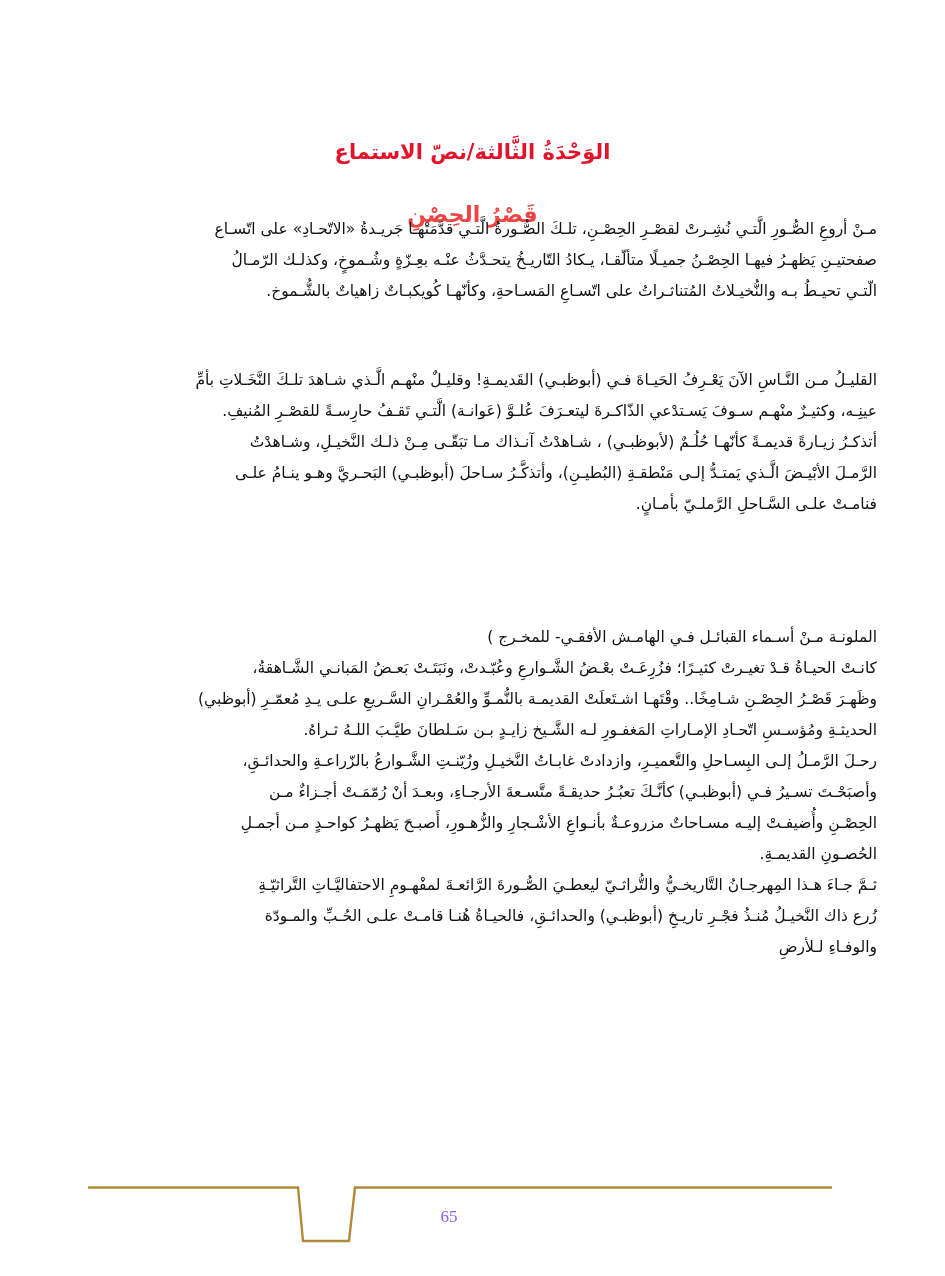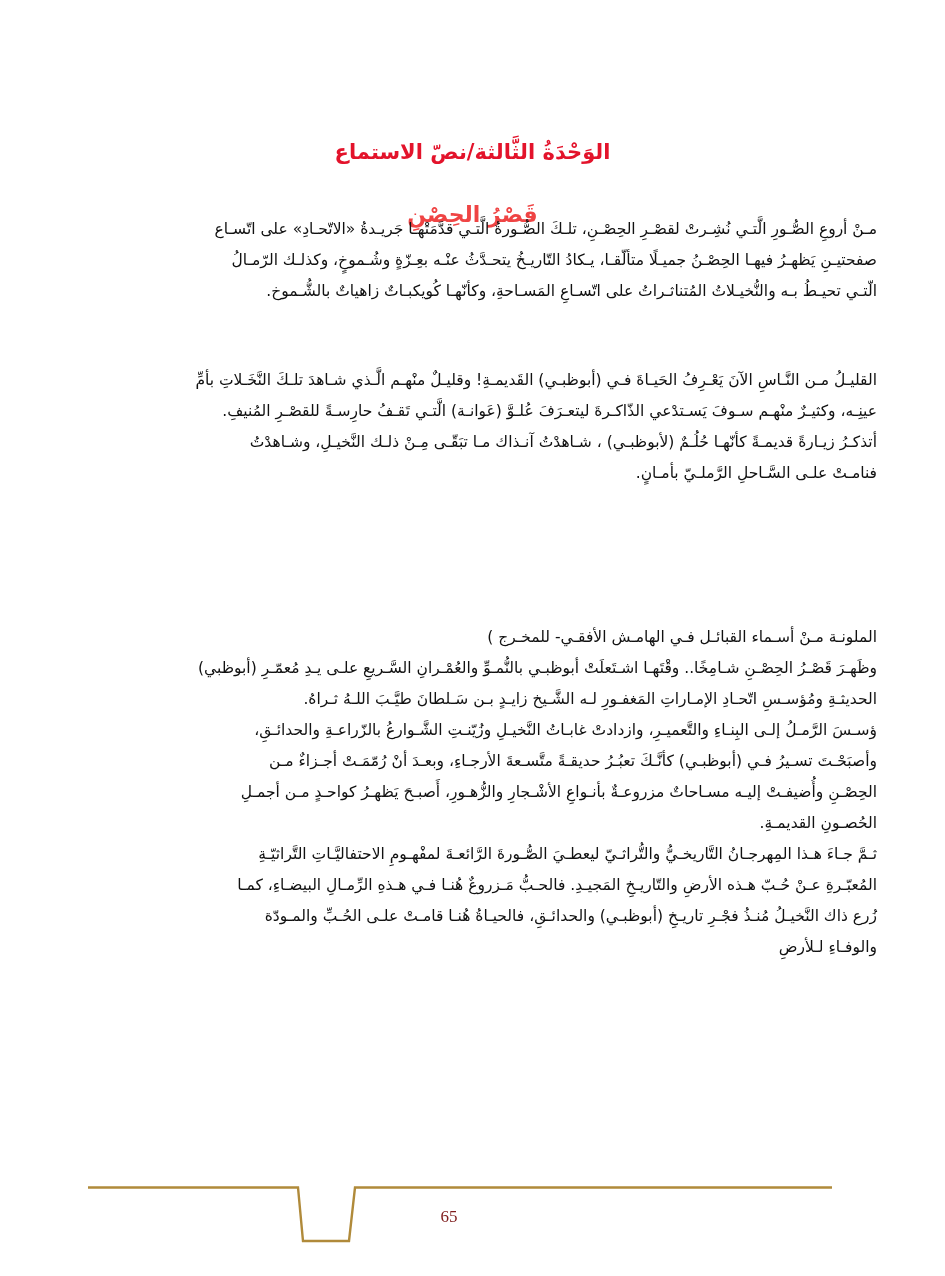--- a/index.html
+++ b/index.html
@@ -71,54 +71,55 @@
       height: 80px;
     }
     .page-number {
       position: absolute;
       top: 1207px;
       left: 404px;
       width: 90px;
       text-align: center;
       font-family: "Liberation Serif", serif;
       font-size: 17px;
-      color: #7f1d1d;
+      color: #8b5cf6;
     }
   </style>
 </head>
 <body>
 
 <div class="page">
 
   <h1 class="title">الوَحْدَةُ الثَّالثة/نصّ الاستماع</h1>
   <h2 class="subtitle">قَصْرُ الحِصْنِ</h2>
 
   <div class="body-text" id="para1">
     <p>مـنْ أروعِ الصُّـورِ الَّتـي نُشِـرتْ لقصْـرِ الحِصْـنِ، تلـكَ الصُّـورةُ الَّتـي قدَّمَتْهـا جَريـدةُ «الاتّحـادِ» على اتّسـاع</p>
     <p>صفحتيـنِ يَظهـرُ فيهـا الحِصْـنُ جميـلًا متألّقـا، يـكادُ التّاريـخُ يتحـدَّثُ عنْـه بعِـزّةٍ وشُـموخٍ، وكذلـك الرّمـالُ</p>
     <p>الّتـي تحيـطُ بـه والنُّخيـلاتُ المُتناثـراتُ على اتّسـاعِ المَسـاحةِ، وكأنّهـا كُويكبـاتٌ زاهياتٌ بالشُّـموخ.</p>
   </div>
 
   <div class="body-text" id="para2">
     <p>القليـلُ مـن النَّـاسِ الآنَ يَعْـرِفُ الحَيـاةَ فـي (أبوظبـي) القَديمـةِ! وقليـلٌ منْهـم الَّـذي شـاهدَ تلـكَ النَّخَـلاتِ بأمِّ</p>
     <p>عينِـه، وكثيـرٌ منْهـم سـوفَ يَسـتدْعي الذّاكـرةَ ليتعـرَفَ عُلـوَّ (عَوانـة) الَّتـي تَقـفُ حارِسـةً للقصْـرِ المُنيفِ.</p>
     <p>أتذكـرُ زيـارةً قديمـةً كأنّهـا حُلُـمٌ (لأبوظبـي) ، شـاهدْتُ آنـذاك مـا تبَقّـى مِـنْ ذلـك النَّخيـلِ، وشـاهدْتُ</p>
+    <p>الرَّمـلَ الأبْيـضَ الَّـذي يَمتـدُّ إلـى مَنْطقـةِ (البُطيـنِ)، وأتذكَّـرُ سـاحلَ (أبوظبـي) البَحـريَّ وهـو ينـامُ علـى</p>
     <p>فنامـتْ علـى السَّـاحلِ الرَّملـيّ بأمـانٍ.</p>
   </div>
 
   <div class="body-text" id="para3">
     <p>الملونـة مـنْ أسـماء القبائـل فـي الهامـش الأفقـي- للمخـرج )</p>
-    <p>وظَهـرَ قَصْـرُ الحِصْـنِ شـامِخًا.. وقْتَهـا اشـتَعلَتْ أبوظبـي بالنُّمـوِّ والعُمْـرانِ السَّـريعِ علـى يـدِ مُعمّـرِ (أبوظبي)</p>
+    <p>كانـتْ الحيـاةُ قـدْ تغيـرتْ كثيـرًا؛ فزُرِعَـتْ بعْـضُ الشَّـوارعِ وعُبّـدتْ، ونَبَتَـتْ بَعـضُ المَبانـي الشَّـاهقةُ،</p>
+    <p>وظَهـرَ قَصْـرُ الحِصْـنِ شـامِخًا.. وقْتَهـا اشـتَعلَتْ القديمـة بالنُّمـوِّ والعُمْـرانِ السَّـريعِ علـى يـدِ مُعمّـرِ (أبوظبي)</p>
     <p>الحديثـةِ ومُؤسـسِ اتّحـادِ الإمـاراتِ المَغفـورِ لـه الشَّـيخ زايـدٍ بـن سَـلطانَ طيَّـبَ اللـهُ ثـراهُ.</p>
-    <p>ؤسـسَ الرَّمـلُ إلـى البِنـاءِ والتَّعميـرِ، وازدادتْ غابـاتُ النَّخيـلِ وزُيّنـتِ الشَّـوارعُ بالزّراعـةِ والحدائـقِ،</p>
+    <p>رحـلَ الرَّمـلُ إلـى البِسـاحلِ والتَّعميـرِ، وازدادتْ غابـاتُ النَّخيـلِ وزُيّنـتِ الشَّـوارعُ بالزّراعـةِ والحدائـقِ،</p>
     <p>وأصبَحْـتَ تسـيرُ فـي (أبوظبـي) كأنَّـكَ تعبُـرُ حديقـةً متَّسـعةَ الأرجـاءِ، وبعـدَ أنْ رُمّمَـتْ أجـزاءٌ مـن</p>
     <p>الحِصْـنِ وأُضيفـتْ إليـه مسـاحاتٌ مزروعـةٌ بأنـواعِ الأشْـجارِ والزُّهـورِ، أَصبـحَ يَظهـرُ كواحـدٍ مـن أجمـلِ</p>
     <p>الحُصـونِ القديمـةِ.</p>
     <p>ثـمَّ جـاءَ هـذا المِهرجـانُ التَّاريخـيُّ والتُّراثـيّ ليعطـيَ الصُّـورةَ الرَّائعـةَ لمفْهـومِ الاحتفاليَّـاتِ التَّراثيّـةِ</p>
-    <p>المُعبّـرةِ عـنْ حُـبّ هـذه الأرضِ والتّاريـخِ المَجيـدِ. فالحـبُّ مَـزروعٌ هُنـا فـي هـذهِ الرِّمـالِ البيضـاءِ، كمـا</p>
     <p>زُرع ذاك النَّخيـلُ مُنـذُ فجْـرِ تاريـخِ (أبوظبـي) والحدائـقِ، فالحيـاةُ هُنـا قامـتْ علـى الحُـبِّ والمـودّة</p>
     <p>والوفـاءِ لـلأرضِ</p>
   </div>
 
   <svg class="footer-svg" viewBox="0 0 945 80" xmlns="http://www.w3.org/2000/svg">
     <polyline points="88,17.5 298,17.5 303,71 349,71 355,17.5 832,17.5" fill="none" stroke="#b08a3a" stroke-width="2.4" stroke-linejoin="miter"></polyline>
   </svg>
 
   <div class="page-number">65</div>
 

